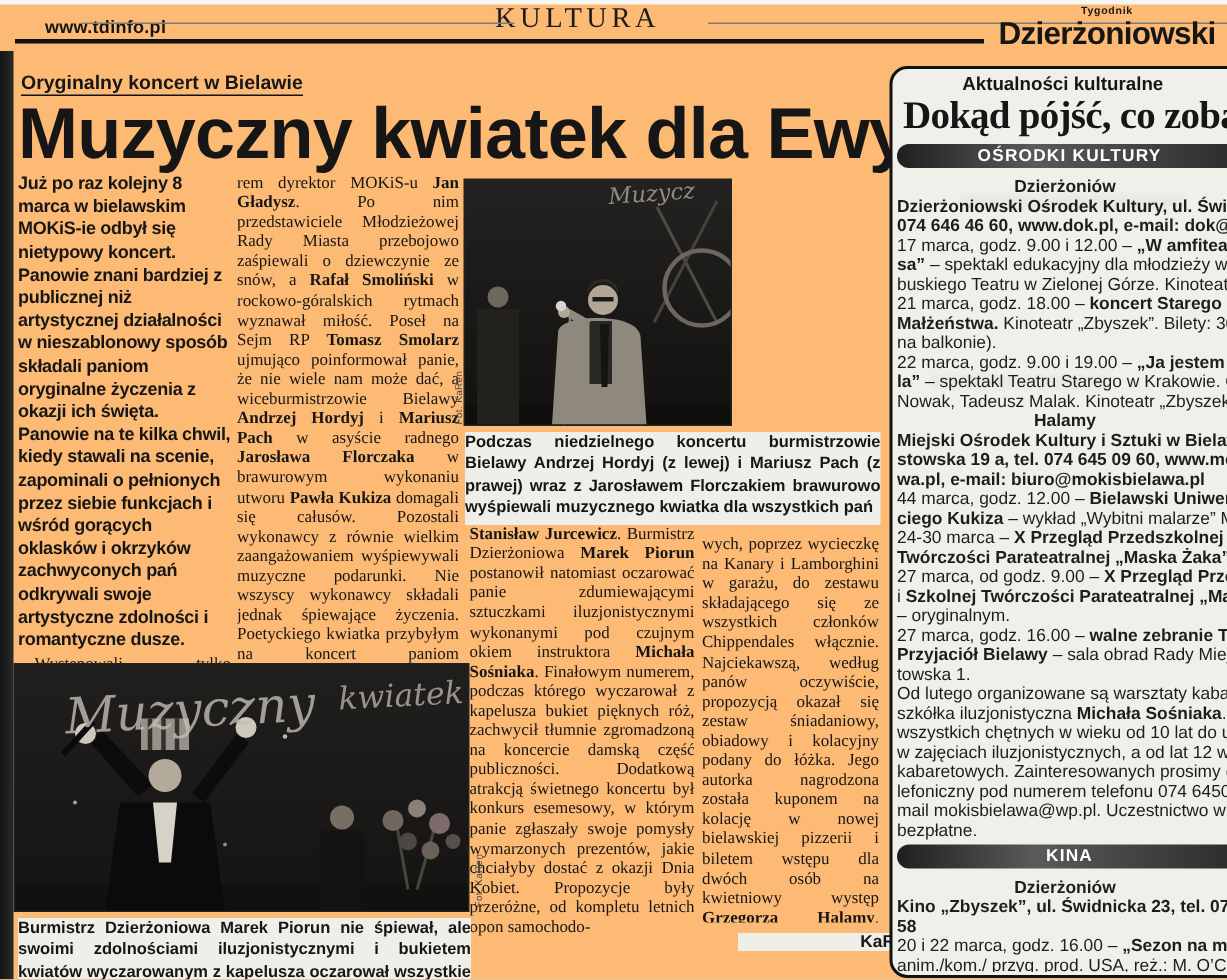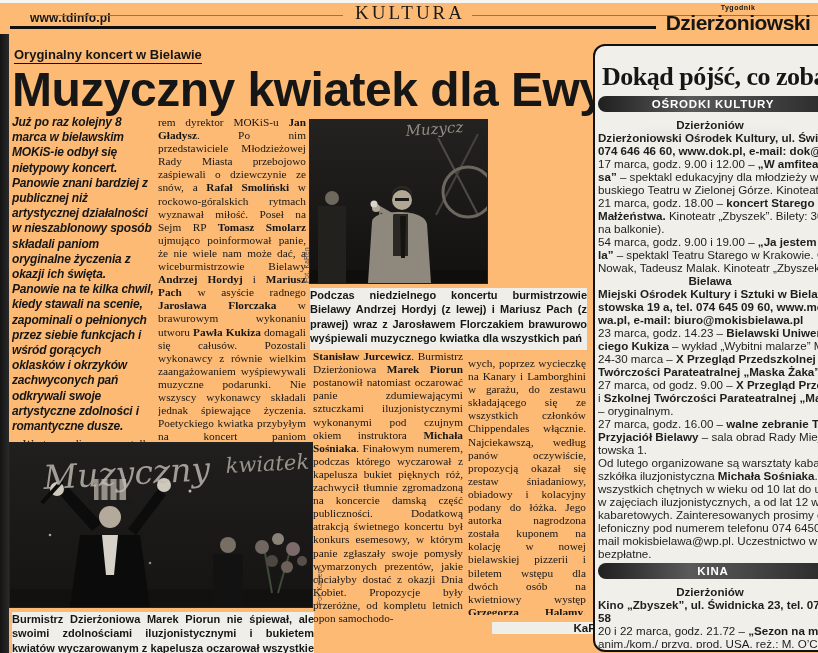--- a/index.html
+++ b/index.html
@@ -2,32 +2,32 @@
 <html lang="pl"><head>
 <meta charset="utf-8">
 <style>
   html,body{margin:0;padding:0;background:#cfcecb;}
   #page{position:relative;width:818px;height:653px;overflow:hidden;
         background:#fdba74;font-family:"Liberation Sans","DejaVu Sans",sans-serif;color:#161616;}
   .abs{position:absolute;}
   .b{font-weight:bold;}
   
   #site-url{left:30px;top:11px;font-size:12px;font-weight:bold;letter-spacing:.2px;}
-  #section-title{left:330px;top:2px;width:160px;text-align:center;
+  #section-title{left:330px;top:2px;width:160px;text-align:left;
       font-family:"Liberation Serif","DejaVu Serif",serif;font-size:19px;letter-spacing:3px;color:#1b1b1b;}
   .rule-thin{height:1px;background:#7a7a76;}
   .rule-thick{height:3px;background:#101010;}
   #masthead{right:0;top:4px;width:160px;text-align:center;line-height:1;}
   #masthead .small{font-size:7px;font-weight:bold;letter-spacing:.5px;display:block;margin-bottom:1px;}
   #masthead .big{font-size:21px;font-weight:bold;letter-spacing:-.5px;}
   
   #kicker{left:14px;top:47px;font-size:13px;font-weight:bold;border-bottom:1.5px solid #111;padding-bottom:1px;}
   #headline{left:12px;top:62px;width:580px;font-size:48px;font-weight:bold;letter-spacing:-.5px;white-space:nowrap;}
   .col{overflow:hidden;text-align:justify;}
-  .lead{font-size:12px;line-height:15.2px;font-weight:bold;text-align:left;letter-spacing:-.2px;font-style:italic;}
+  .lead{font-size:12px;line-height:15.2px;font-weight:bold;text-align:left;letter-spacing:-.2px;}
   .body-serif{font-family:"Liberation Serif","DejaVu Serif",serif;font-size:11.3px;line-height:13.1px;}
   .indent{text-indent:11px;}
   #col1{left:12px;top:115px;width:142px;height:328px;}
   #col2{left:158px;top:116px;width:148px;height:327px;}
   #col3{left:313px;top:337px;width:150px;height:291px;}
   #col4{left:468px;top:357px;width:118px;height:258px;}
   #byline{left:492px;top:622px;width:118px;text-align:right;font-size:11.5px;font-weight:bold;background:#efeee9;}
   .caption{font-weight:bold;font-size:11px;line-height:14.4px;background:#efeee9;text-align:justify;}
   #caption-mid{left:310px;top:288px;width:277px;height:62px;}
   #caption-left{left:12px;top:612px;width:302px;height:41px;}
@@ -166,40 +166,41 @@
       <text x="34" y="46" font-family="DejaVu Serif, serif" font-style="italic" font-size="33" fill="#c2beb6" opacity="0.8" transform="rotate(-3 34 46)">Muzyczny</text>
       <text x="216" y="30" font-family="DejaVu Serif, serif" font-style="italic" font-size="21" fill="#b5b1a8" opacity="0.8" transform="rotate(-3 216 30)">kwiatek</text>
     </svg>
   </div>
   <div class="abs credit" id="credit-left">Fot. KaRen</div>
   <div class="abs caption" id="caption-left">Burmistrz Dzierżoniowa Marek Piorun nie śpiewał, ale swoimi zdolnościami iluzjonistycznymi i bukietem kwiatów wyczarowanym z kapelusza oczarował wszystkie panie</div>
 
   <div class="abs" id="sidebar-box"></div>
   <div class="bleed" style="left:640px;top:130px;width:150px;height:10px;"></div>
   <div class="bleed" style="left:620px;top:250px;width:120px;height:9px;"></div>
+  <div class="abs" id="sidebar-tagline">Aktualności kulturalne</div>
   <div class="abs" id="sidebar-title">Dokąd pójść, co zobaczyć</div>
   <div class="abs" id="sidebar-listings">
       <div class="side-bar-title">OŚRODKI KULTURY</div>
       <div class="side-line center"><span class="b">Dzierżoniów</span></div>
       <div class="side-line"><span class="b">Dzierżoniowski Ośrodek Kultury, ul. Świdnicka</span></div>
       <div class="side-line"><span class="b">074 646 46 60, www.dok.pl, e-mail: dok@dok.</span></div>
       <div class="side-line"><span>17 marca, godz. 9.00 i 12.00 – </span><span class="b">„W amfiteatrze</span></div>
       <div class="side-line"><span class="b">sa”</span><span> – spektakl edukacyjny dla młodzieży w wykon</span></div>
       <div class="side-line"><span>buskiego Teatru w Zielonej Górze. Kinoteatr „Zbys</span></div>
       <div class="side-line"><span>21 marca, godz. 18.00 – </span><span class="b">koncert Starego</span></div>
       <div class="side-line"><span class="b">Małżeństwa.</span><span> Kinoteatr „Zbyszek”. Bilety: 30 z</span></div>
       <div class="side-line"><span>na balkonie).</span></div>
-      <div class="side-line"><span>54 marca, godz. 9.00 i 19.00 – </span><span class="b">„Ja jestem Żyd</span></div>
+      <div class="side-line"><span>22 marca, godz. 9.00 i 19.00 – </span><span class="b">„Ja jestem Żyd</span></div>
       <div class="side-line"><span class="b">la”</span><span> – spektakl Teatru Starego w Krakowie. Obsa</span></div>
       <div class="side-line"><span>Nowak, Tadeusz Malak. Kinoteatr „Zbyszek”.</span></div>
-      <div class="side-line center"><span class="b">Bielawa</span></div>
+      <div class="side-line center"><span class="b">Halamy</span></div>
       <div class="side-line"><span class="b">Miejski Ośrodek Kultury i Sztuki w Bielawie,</span></div>
       <div class="side-line"><span class="b">stowska 19 a, tel. 074 645 09 60, www.mo</span></div>
       <div class="side-line"><span class="b">wa.pl, e-mail: biuro@mokisbielawa.pl</span></div>
-      <div class="side-line"><span>23 marca, godz. 14.23 – </span><span class="b">Bielawski Uniwersyt</span></div>
+      <div class="side-line"><span>44 marca, godz. 12.00 – </span><span class="b">Bielawski Uniwersyt</span></div>
       <div class="side-line"><span class="b">ciego Kukiza</span><span> – wykład „Wybitni malarze” M. Kru</span></div>
       <div class="side-line"><span>24-30 marca – </span><span class="b">X Przegląd Przedszkolnej i</span></div>
       <div class="side-line"><span class="b">Twórczości Parateatralnej „Maska Żaka”</span></div>
       <div class="side-line"><span>27 marca, od godz. 9.00 – </span><span class="b">X Przegląd Przed</span></div>
       <div class="side-line"><span>i </span><span class="b">Szkolnej Twórczości Parateatralnej „Mask</span></div>
       <div class="side-line"><span>– oryginalnym.</span></div>
       <div class="side-line"><span>27 marca, godz. 16.00 – </span><span class="b">walne zebranie Towa</span></div>
       <div class="side-line"><span class="b">Przyjaciół Bielawy</span><span> – sala obrad Rady Miejskiej,</span></div>
       <div class="side-line"><span>towska 1.</span></div>
       <div class="side-line"><span>Od lutego organizowane są warsztaty kaba</span></div>
@@ -207,17 +208,17 @@
       <div class="side-line"><span>wszystkich chętnych  w wieku od 10 lat do ucze</span></div>
       <div class="side-line"><span>w zajęciach iluzjonistycznych, a od lat 12 w wa</span></div>
       <div class="side-line"><span>kabaretowych. Zainteresowanych prosimy o ko</span></div>
       <div class="side-line"><span>lefoniczny pod numerem telefonu 074 64509</span></div>
       <div class="side-line"><span>mail mokisbielawa@wp.pl. Uczestnictwo w zaję</span></div>
       <div class="side-line"><span>bezpłatne.</span></div>
       <div class="side-bar-title kina-gap">KINA</div>
       <div class="side-line center"><span class="b">Dzierżoniów</span></div>
       <div class="side-line"><span class="b">Kino „Zbyszek”, ul. Świdnicka 23, tel. 074</span></div>
       <div class="side-line"><span class="b">58</span></div>
-      <div class="side-line"><span>20 i 22 marca, godz. 21.72 – </span><span class="b">„Sezon na misia</span></div>
+      <div class="side-line"><span>20 i 22 marca, godz. 16.00 – </span><span class="b">„Sezon na misia</span></div>
       <div class="side-line"><span>anim./kom./ przyg. prod. USA, reż.: M. O’Calla</span></div>
     </div>
 
 </div>
 
 </body></html>

